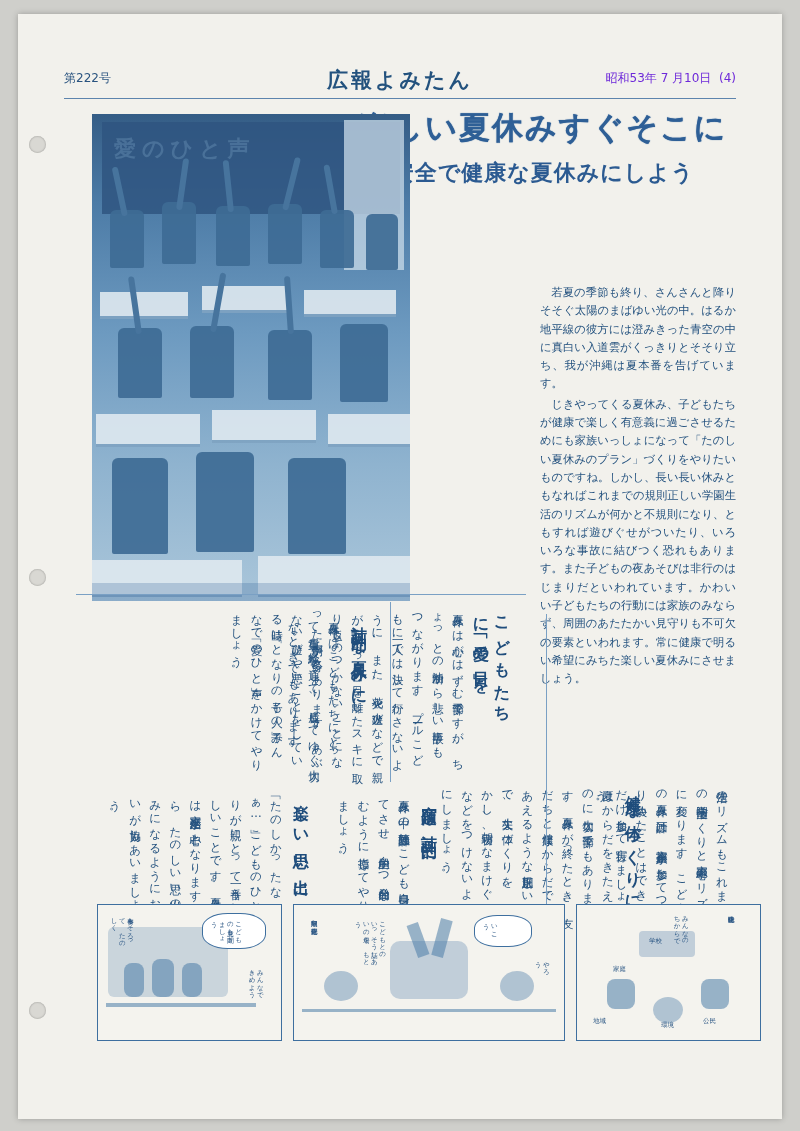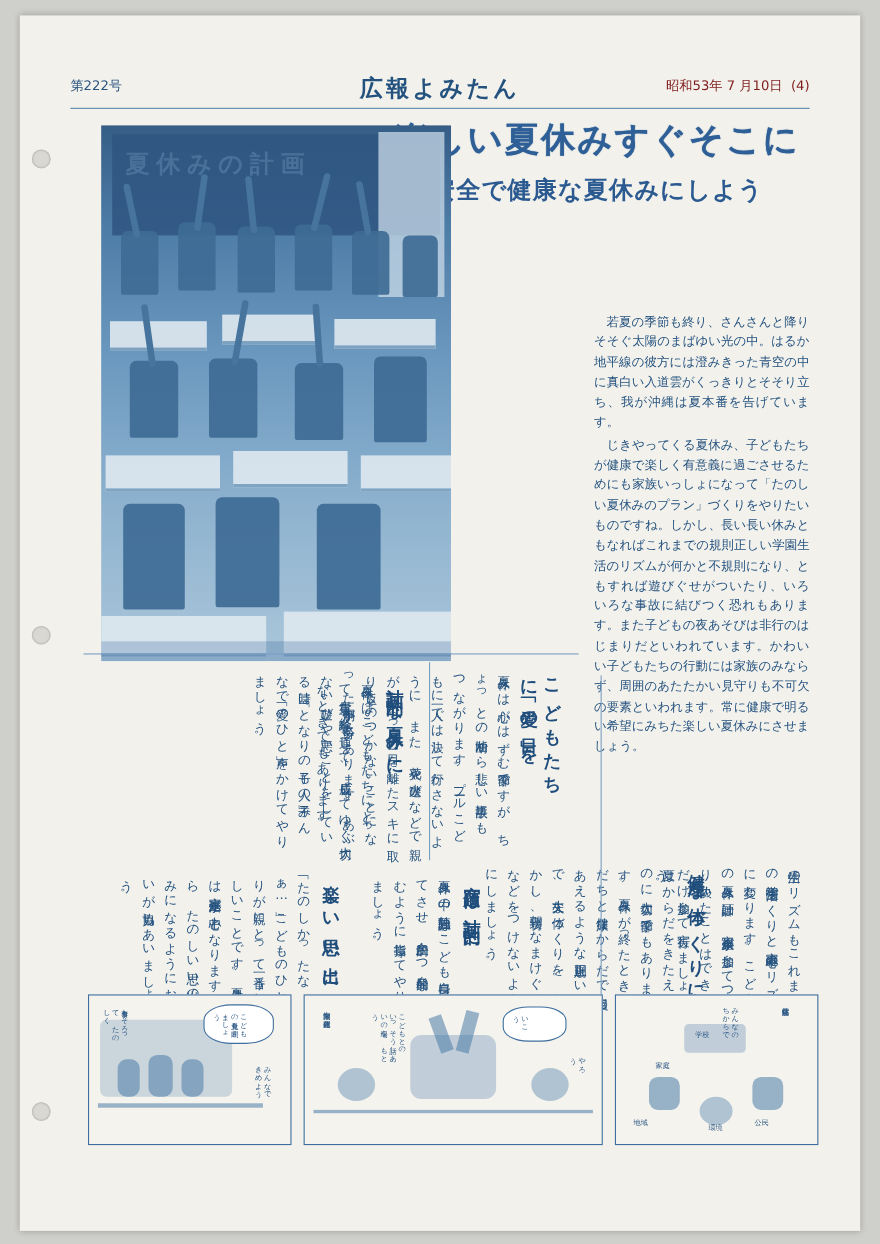--- a/index.html
+++ b/index.html
@@ -18,21 +18,21 @@
   
   .hole{position:absolute;left:11px;width:17px;height:17px;border-radius:50%;
         background:#d9d8d3;box-shadow:inset 0 0 2px rgba(0,0,0,.35);}
   #hole1{top:122px;} #hole2{top:555px;} #hole3{top:988px;}
   
   #masthead{position:absolute;left:46px;top:52px;width:672px;height:30px;}
   #issue-no{position:absolute;left:0;top:4px;font-size:12px;color:#29537f;}
   #paper-title{position:absolute;left:50%;transform:translateX(-50%);top:0;
       font-size:21px;font-weight:bold;color:#23527e;letter-spacing:3px;
       font-family:"DejaVu Sans",sans-serif;}
-  #issue-date{position:absolute;right:0;top:4px;font-size:12px;color:#7f1d1d;}
+  #issue-date{position:absolute;right:0;top:4px;font-size:12px;color:#6d28d9;}
   #masthead-rule{position:absolute;left:46px;top:84px;width:672px;height:1px;background:#5d84ad;}
 
   
   #headline-area{position:absolute;left:330px;top:96px;width:390px;height:160px;text-align:center;}
   #headline-main{font-size:31px;font-weight:bold;color:#2e5f96;letter-spacing:2px;line-height:1.15;
       text-shadow:0 0 1px #2e5f96;}
   #headline-sub1{margin-top:10px;font-size:19px;font-weight:bold;color:#31639c;letter-spacing:1px;}
   #headline-sub2{margin-top:12px;font-size:22px;font-weight:bold;color:#2b5a91;letter-spacing:1px;}
 
   
@@ -70,21 +70,21 @@
     font-size:16px;
     font-weight:bold;
     color:#1f4d7c;
     letter-spacing:4px;
   }
   
   .vrule{position:absolute;width:1px;background:#7aa0c4;}
   .hrule{position:absolute;height:1px;background:#7aa0c4;}
 
   
-  .panel{position:absolute;bottom:78px;height:135px;border:1px solid #3e6f9f;background:#f4f3ee;overflow:hidden;}
+  .panel{position:absolute;bottom:78px;height:135px;border:1px solid #3e6f9f;background:#f4f3ee;overflow:hidden;margin-left:17px;}
   #panel1{left:62px;width:183px;}
   #panel2{left:258px;width:270px;}
   #panel3{left:541px;width:183px;}
   .panel .scribble{position:absolute;background:#4b7ba8;opacity:.55;}
   .panel .bubble{position:absolute;border:1px solid #3e6f9f;border-radius:40%;background:#fff;}
   .ptext{position:absolute;font-size:6.5px;color:#2a5684;line-height:1.25;}
   .ptext.v{writing-mode:vertical-rl;text-orientation:upright;}
 
   
   #watermark{position:absolute;right:40px;bottom:18px;font-size:27px;color:#9aa7b3;
@@ -109,21 +109,21 @@
   </div>
   <div id="masthead-rule"></div>
 
   <div id="headline-area">
     <div id="headline-main">楽しい夏休みすぐそこに</div>
     <div id="headline-sub2">安全で健康な夏休みにしよう</div>
   </div>
 
   <div id="photo">
     <div class="board"></div>
-    <div class="board-text">夏休みの計画</div>
+    <div class="board-text">愛のひと声</div>
     <div class="window"></div>
 
     <div class="kid" style="left:18px;top:96px;width:34px;height:58px;"></div>
     <div class="arm" style="left:30px;top:52px;height:50px;transform:rotate(-12deg);"></div>
     <div class="kid" style="left:70px;top:88px;width:34px;height:62px;"></div>
     <div class="arm" style="left:84px;top:44px;height:52px;transform:rotate(8deg);"></div>
     <div class="kid" style="left:124px;top:92px;width:34px;height:60px;"></div>
     <div class="arm" style="left:136px;top:46px;height:52px;transform:rotate(-6deg);"></div>
     <div class="kid" style="left:176px;top:90px;width:34px;height:60px;"></div>
     <div class="arm" style="left:190px;top:42px;height:54px;transform:rotate(14deg);"></div>

